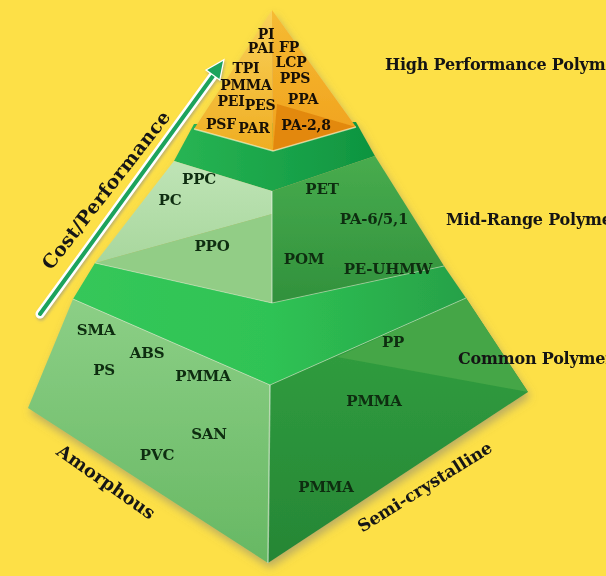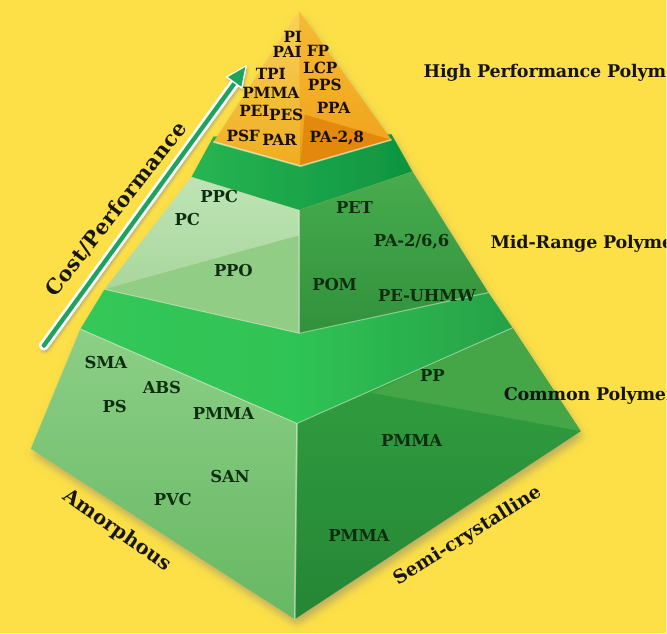--- a/index.html
+++ b/index.html
@@ -120,21 +120,21 @@
   <div class="lbl gold" style="left:231px;top:101px">PEI</div>
   <div class="lbl gold" style="left:260px;top:105px">PES</div>
   <div class="lbl gold" style="left:303px;top:99px">PPA</div>
   <div class="lbl gold" style="left:221px;top:124px">PSF</div>
   <div class="lbl gold" style="left:254px;top:128px">PAR</div>
   <div class="lbl gold" style="left:306px;top:125px">PA-2,8</div>
 
   <div class="lbl" style="left:199px;top:179px">PPC</div>
   <div class="lbl" style="left:170px;top:200px">PC</div>
   <div class="lbl" style="left:322px;top:189px">PET</div>
-  <div class="lbl" style="left:374px;top:219px">PA-2/6,6</div>
+  <div class="lbl" style="left:374px;top:219px">PA-6/5,1</div>
   <div class="lbl" style="left:212px;top:246px">PPO</div>
   <div class="lbl" style="left:304px;top:259px">POM</div>
   <div class="lbl" style="left:388px;top:269px">PE-UHMW</div>
 
   <div class="lbl" style="left:96px;top:330px">SMA</div>
   <div class="lbl" style="left:147px;top:353px">ABS</div>
   <div class="lbl" style="left:104px;top:370px">PS</div>
   <div class="lbl" style="left:203px;top:376px">PMMA</div>
   <div class="lbl" style="left:393px;top:342px">PP</div>
   <div class="lbl" style="left:374px;top:401px">PMMA</div>

